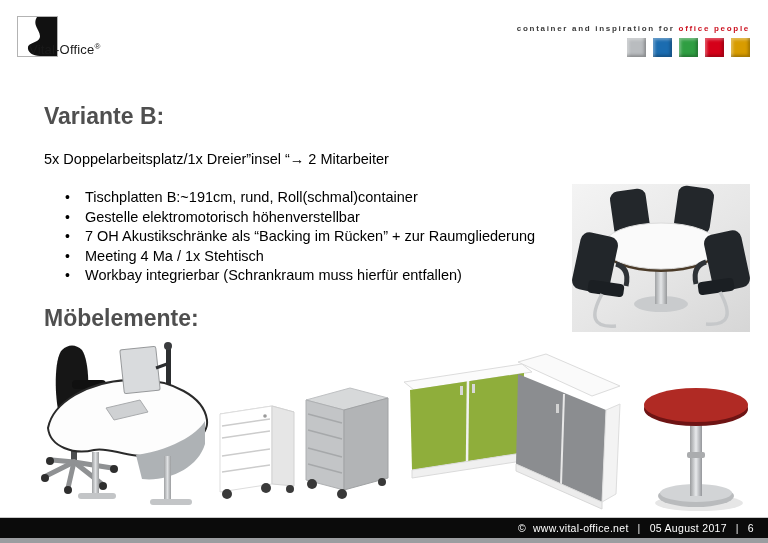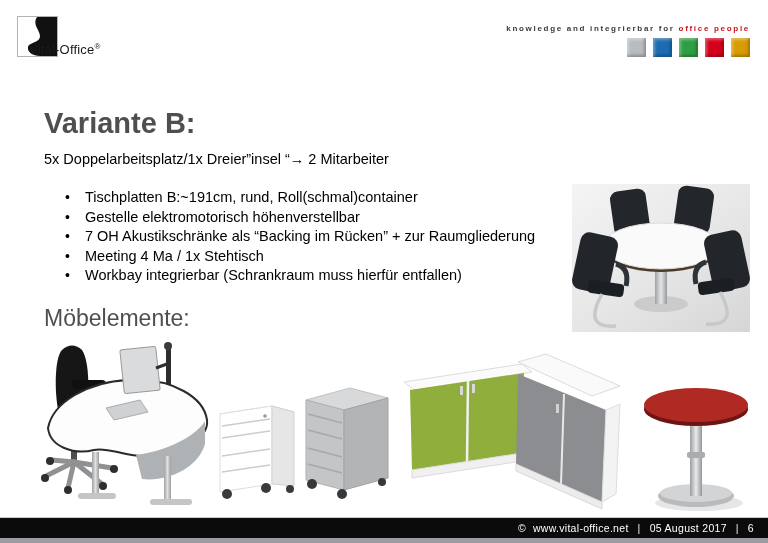--- a/index.html
+++ b/index.html
@@ -12,27 +12,27 @@
              letter-spacing:0.2px;white-space:nowrap;}
   .logo-text sup{font-size:8px;vertical-align:super;}
   .tagline{position:absolute;top:24px;right:18px;font-size:8px;font-weight:bold;
            letter-spacing:1.7px;color:#3a3a3a;white-space:nowrap;}
   .tagline .hl{color:#cc1220;}
   .squares{position:absolute;top:38px;right:18px;display:flex;gap:7px;}
   .squares span{width:19px;height:19px;display:block;
                 box-shadow:inset -2px -2px 3px rgba(0,0,0,.25), inset 2px 2px 3px rgba(255,255,255,.35);}
 
   
-  .title{position:absolute;left:44px;top:88px;font-size:29px;font-weight:bold;color:#4f4f4f;}
+  .title{position:absolute;left:44px;top:88px;font-size:23px;font-weight:bold;color:#4f4f4f;}
   .subtitle{position:absolute;left:44px;top:136px;font-size:14.5px;color:#000;}
   .bullets{position:absolute;left:46px;top:172px;margin:16px;padding:0;list-style:none;
            font-size:14.5px;color:#000;}
   .bullets li{position:relative;padding-left:23px;line-height:19.5px;}
   .bullets li::before{content:"•";position:absolute;left:3px;top:0;font-size:14px;}
-  .section-heading{position:absolute;left:44px;top:286px;font-size:23px;font-weight:normal;color:#4f4f4f;}
+  .section-heading{position:absolute;left:44px;top:286px;font-size:23px;font-weight:bold;color:#4f4f4f;}
 
   
   .fig{position:absolute;}
   .fig svg{display:block;overflow:visible;}
   #fig-meeting{left:572px;top:184px;width:178px;height:148px;
                background:linear-gradient(145deg,#f4f4f4 0%,#e6e6e6 55%,#d6d6d6 100%);}
 
   
   .footer-line{position:absolute;left:0;top:517px;width:768px;height:1px;background:#c9c9c9;}
   .footer-bar{position:absolute;left:0;top:518px;width:768px;height:20px;background:#0b0b0b;
@@ -51,21 +51,21 @@
     <svg width="41" height="41" viewBox="0 0 41 41">
       <rect x="0.5" y="0.5" width="40" height="40" fill="#ffffff" stroke="#b3b3b3" stroke-width="1"></rect>
       <path d="M20,1 C15,9 23,14 23,20 C23,27 12,26 11,31 C10,36 16,40 23,40 L40,40 L40,1 Z" fill="#111111"></path>
     </svg>
   </div>
   <div class="logo-text">
     <span>Vital-Office</span><sup>®</sup>
   </div>
 
   <div class="tagline">
-    <span>knowledge and integrierbar for</span>
+    <span>container and inspiration for</span>
     <span class="hl">office people</span>
   </div>
   <div class="squares">
     <span style="background: rgb(185, 188, 191);"></span>
     <span style="background: rgb(27, 108, 176);"></span>
     <span style="background: rgb(47, 158, 66);"></span>
     <span style="background: rgb(213, 0, 25);"></span>
     <span style="background: rgb(216, 156, 0);"></span>
   </div>
 

